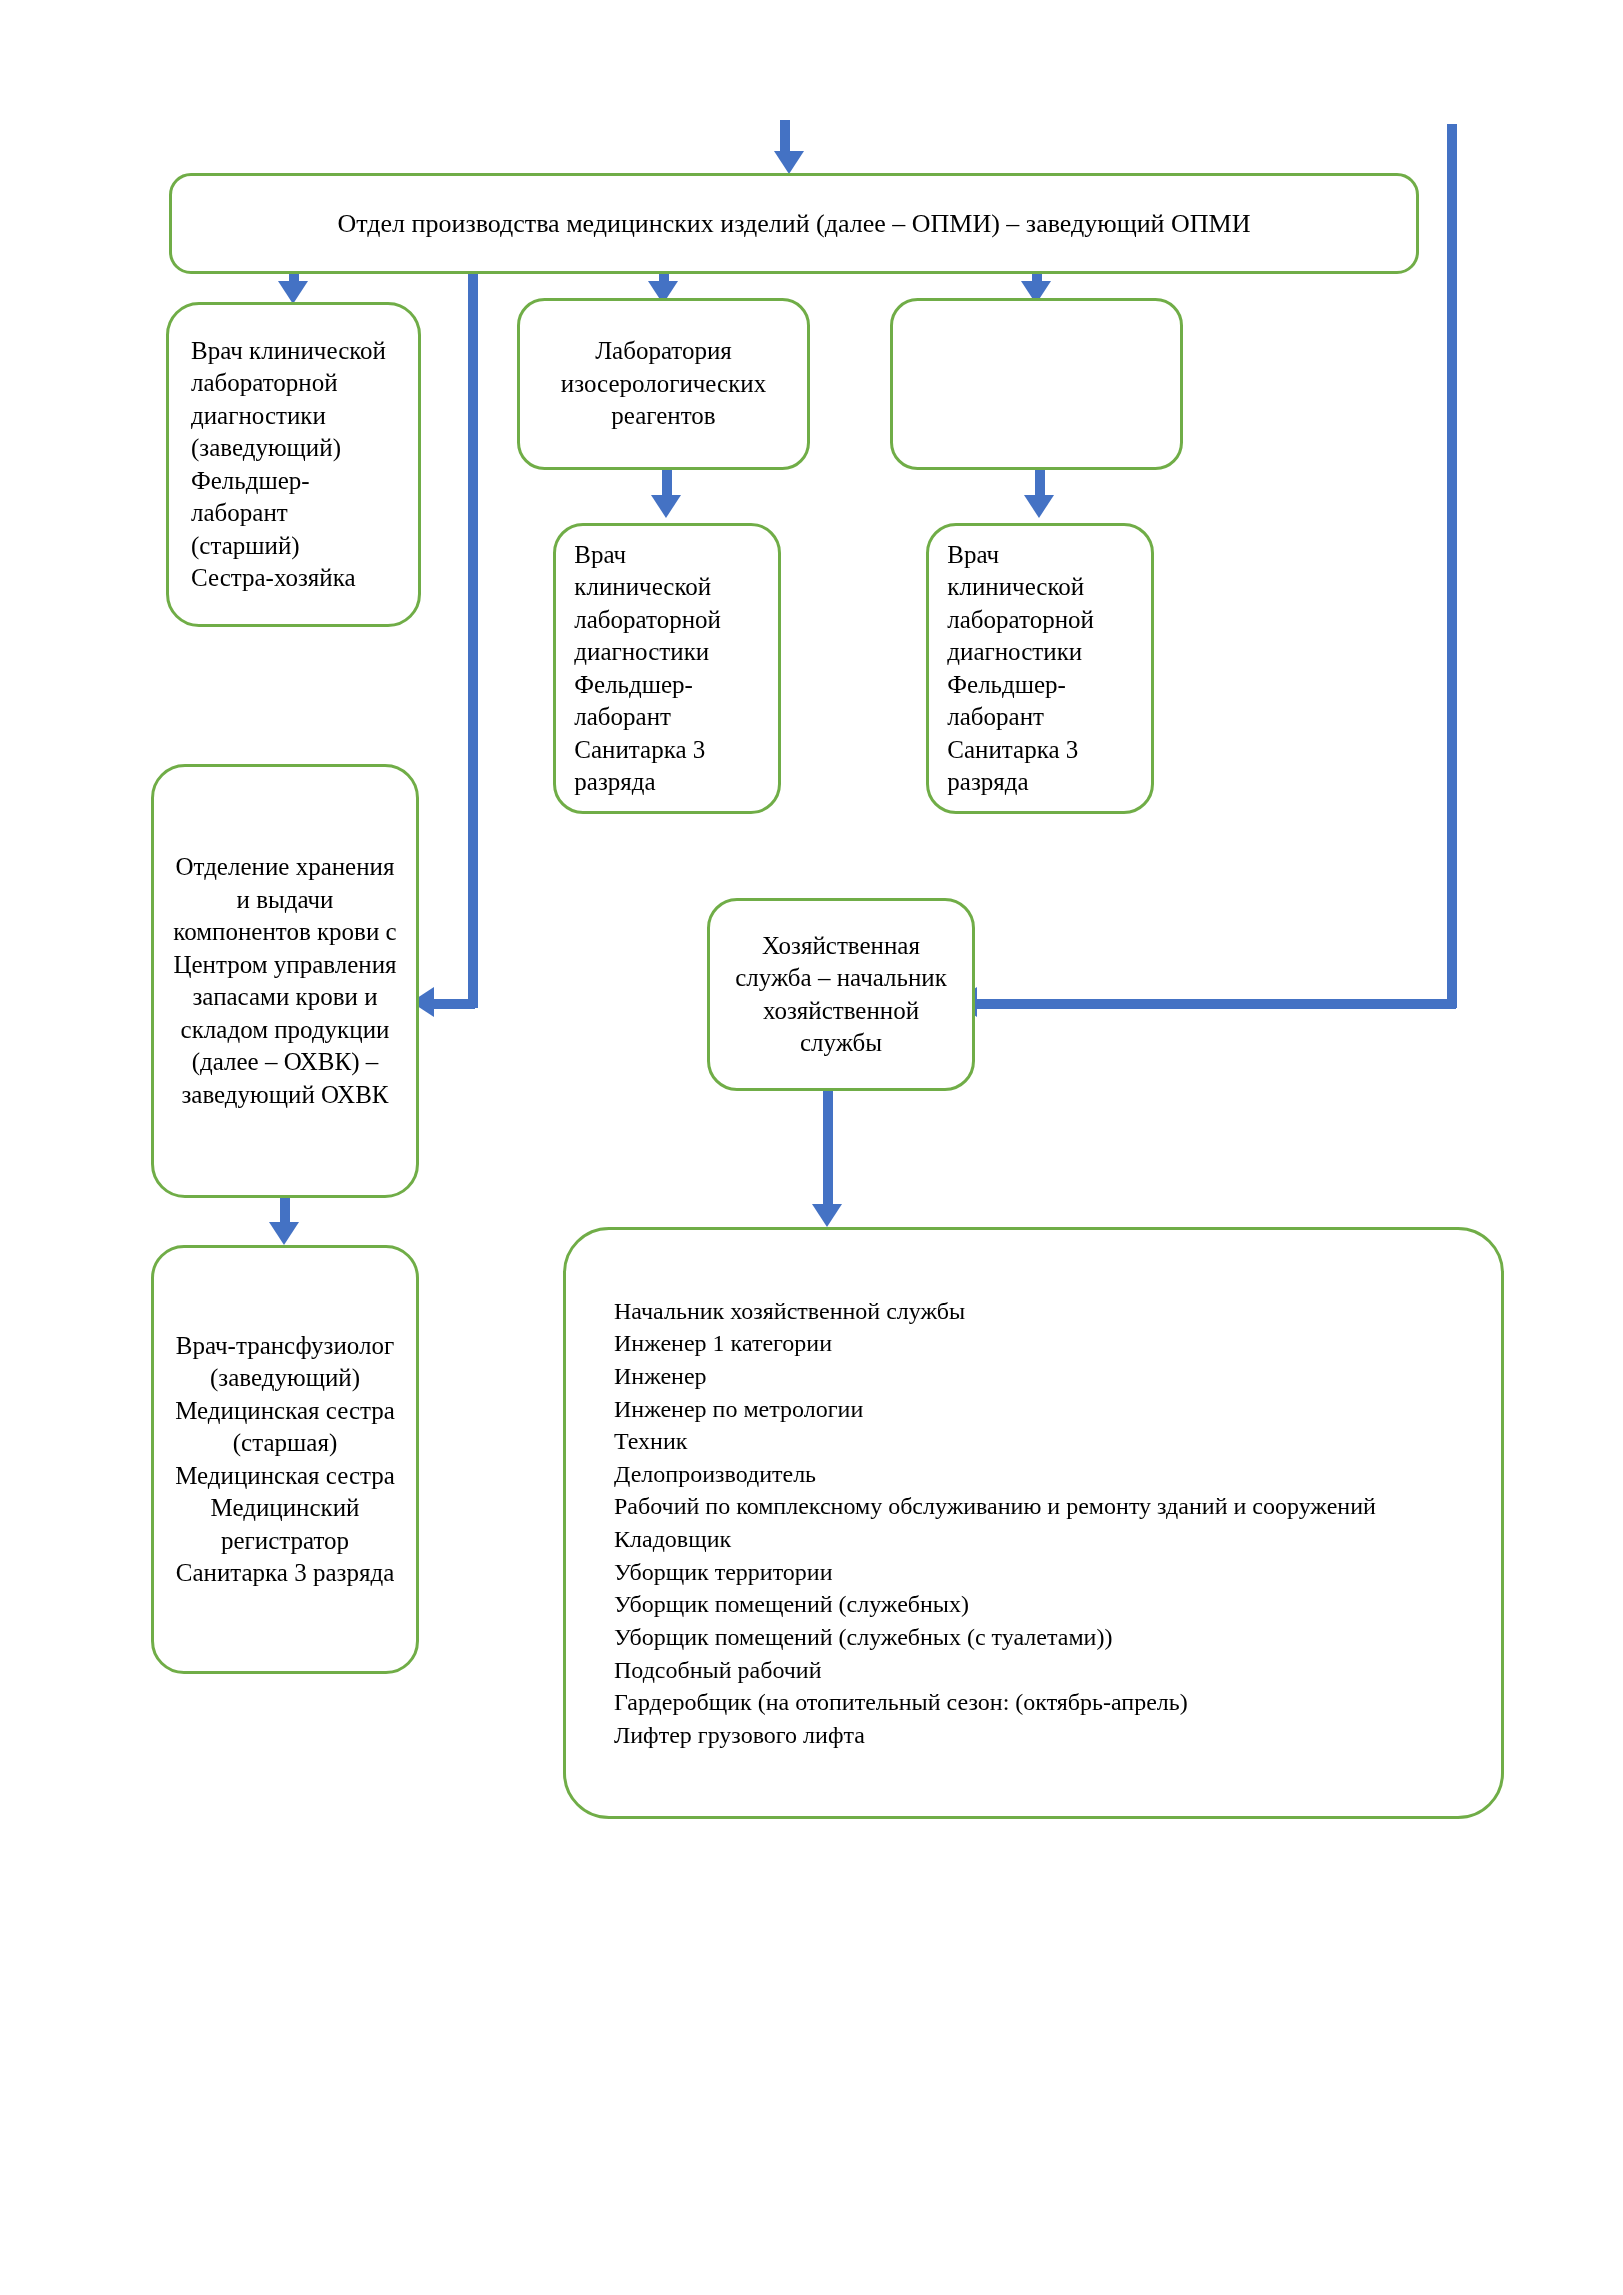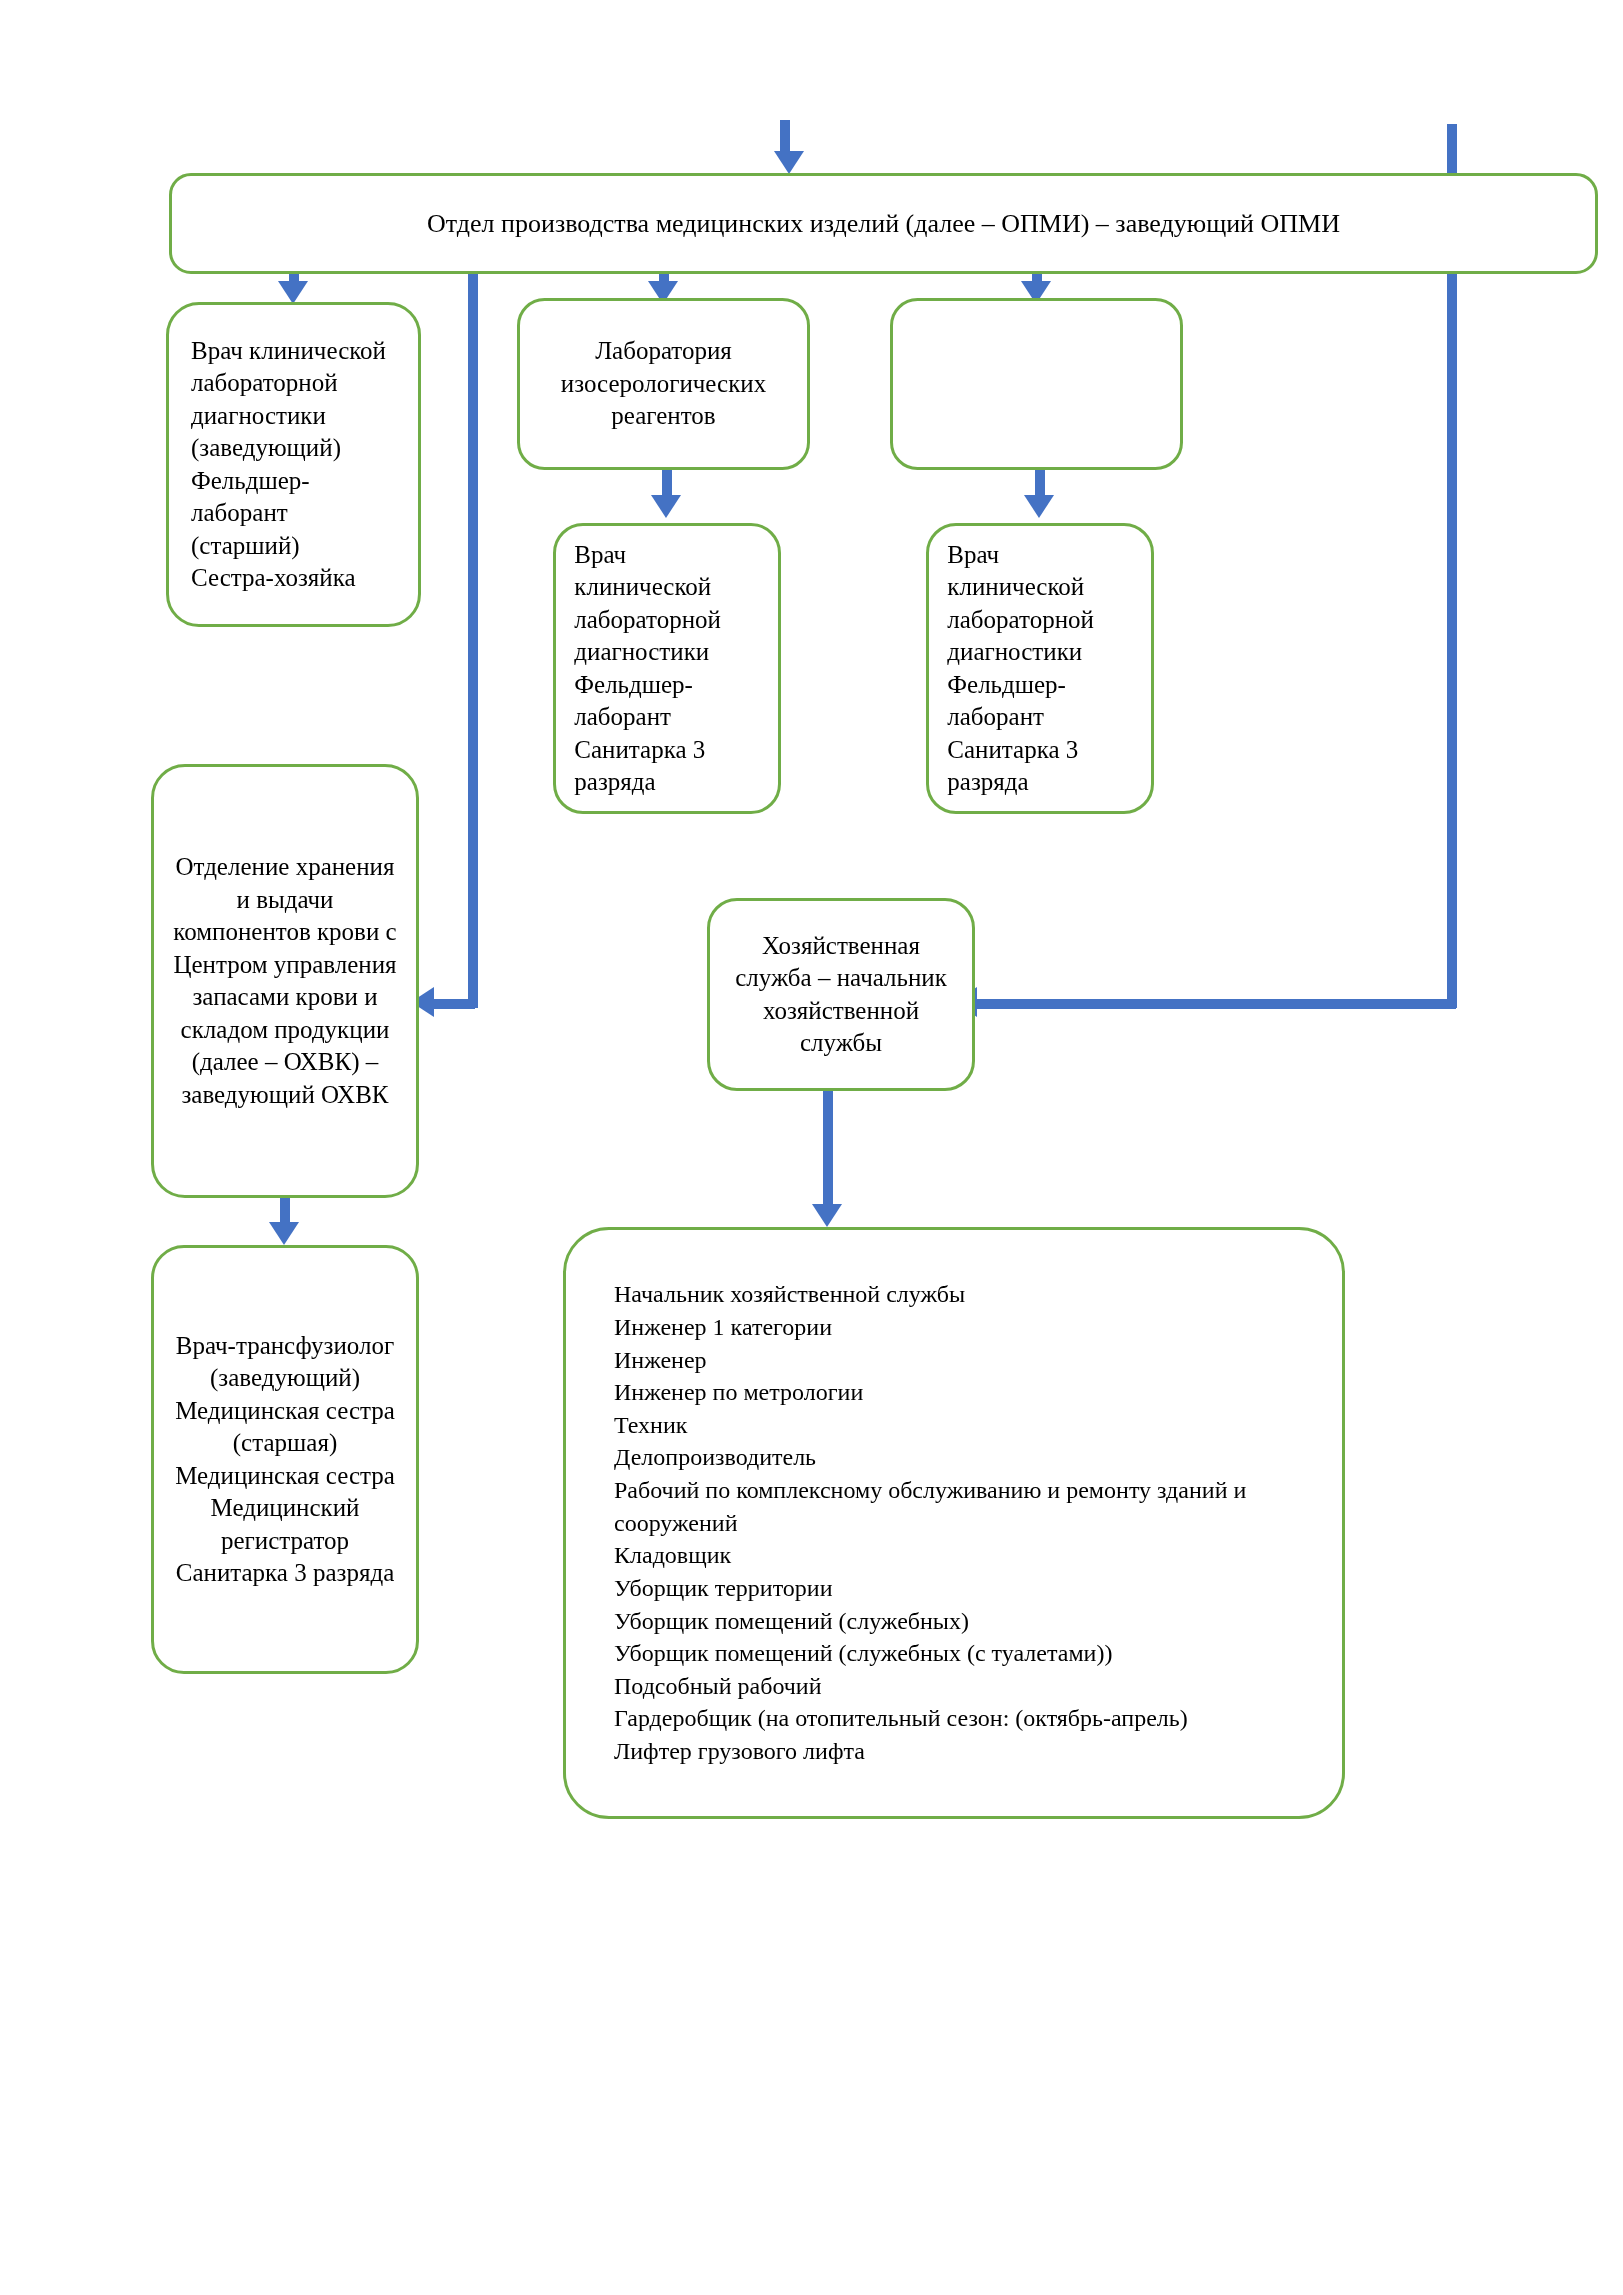--- a/index.html
+++ b/index.html
@@ -37,21 +37,21 @@
     width: 100%;
     white-space: pre-line;
     line-height: 1.30;
   }
   .node.center .node-text { text-align: center; }
   .node.left   .node-text { text-align: left; }
 
   
   #node-opmi {
     left: 169px;  top: 173px;
-    width: 1429px; height: 101px;
+    width: 1250px; height: 101px;
     border-radius: 22px;
     justify-content: center;
   }
   #node-opmi .node-text {
     font-size: 26px;
     text-align: center;
   }
 
   #node-doc-kld-1 {
     left: 166px; top: 302px;
@@ -112,21 +112,21 @@
   #node-transfusiolog {
     left: 151px; top: 1245px;
     width: 268px; height: 429px;
     border-radius: 33px;
     padding: 0 19.6px;
   }
   #node-transfusiolog .node-text { font-size: 25px; text-align: center; }
 
   #node-econ-staff {
     left: 563px; top: 1227px;
-    width: 782px; height: 592px;
+    width: 941px; height: 592px;
     border-radius: 46px;
     padding: 4px 48px;
   }
   #node-econ-staff .node-text { font-size: 24px; line-height: 1.36; }
 
   
   .conn {
     position: absolute;
     background: #4472C4;
     z-index: 1;

